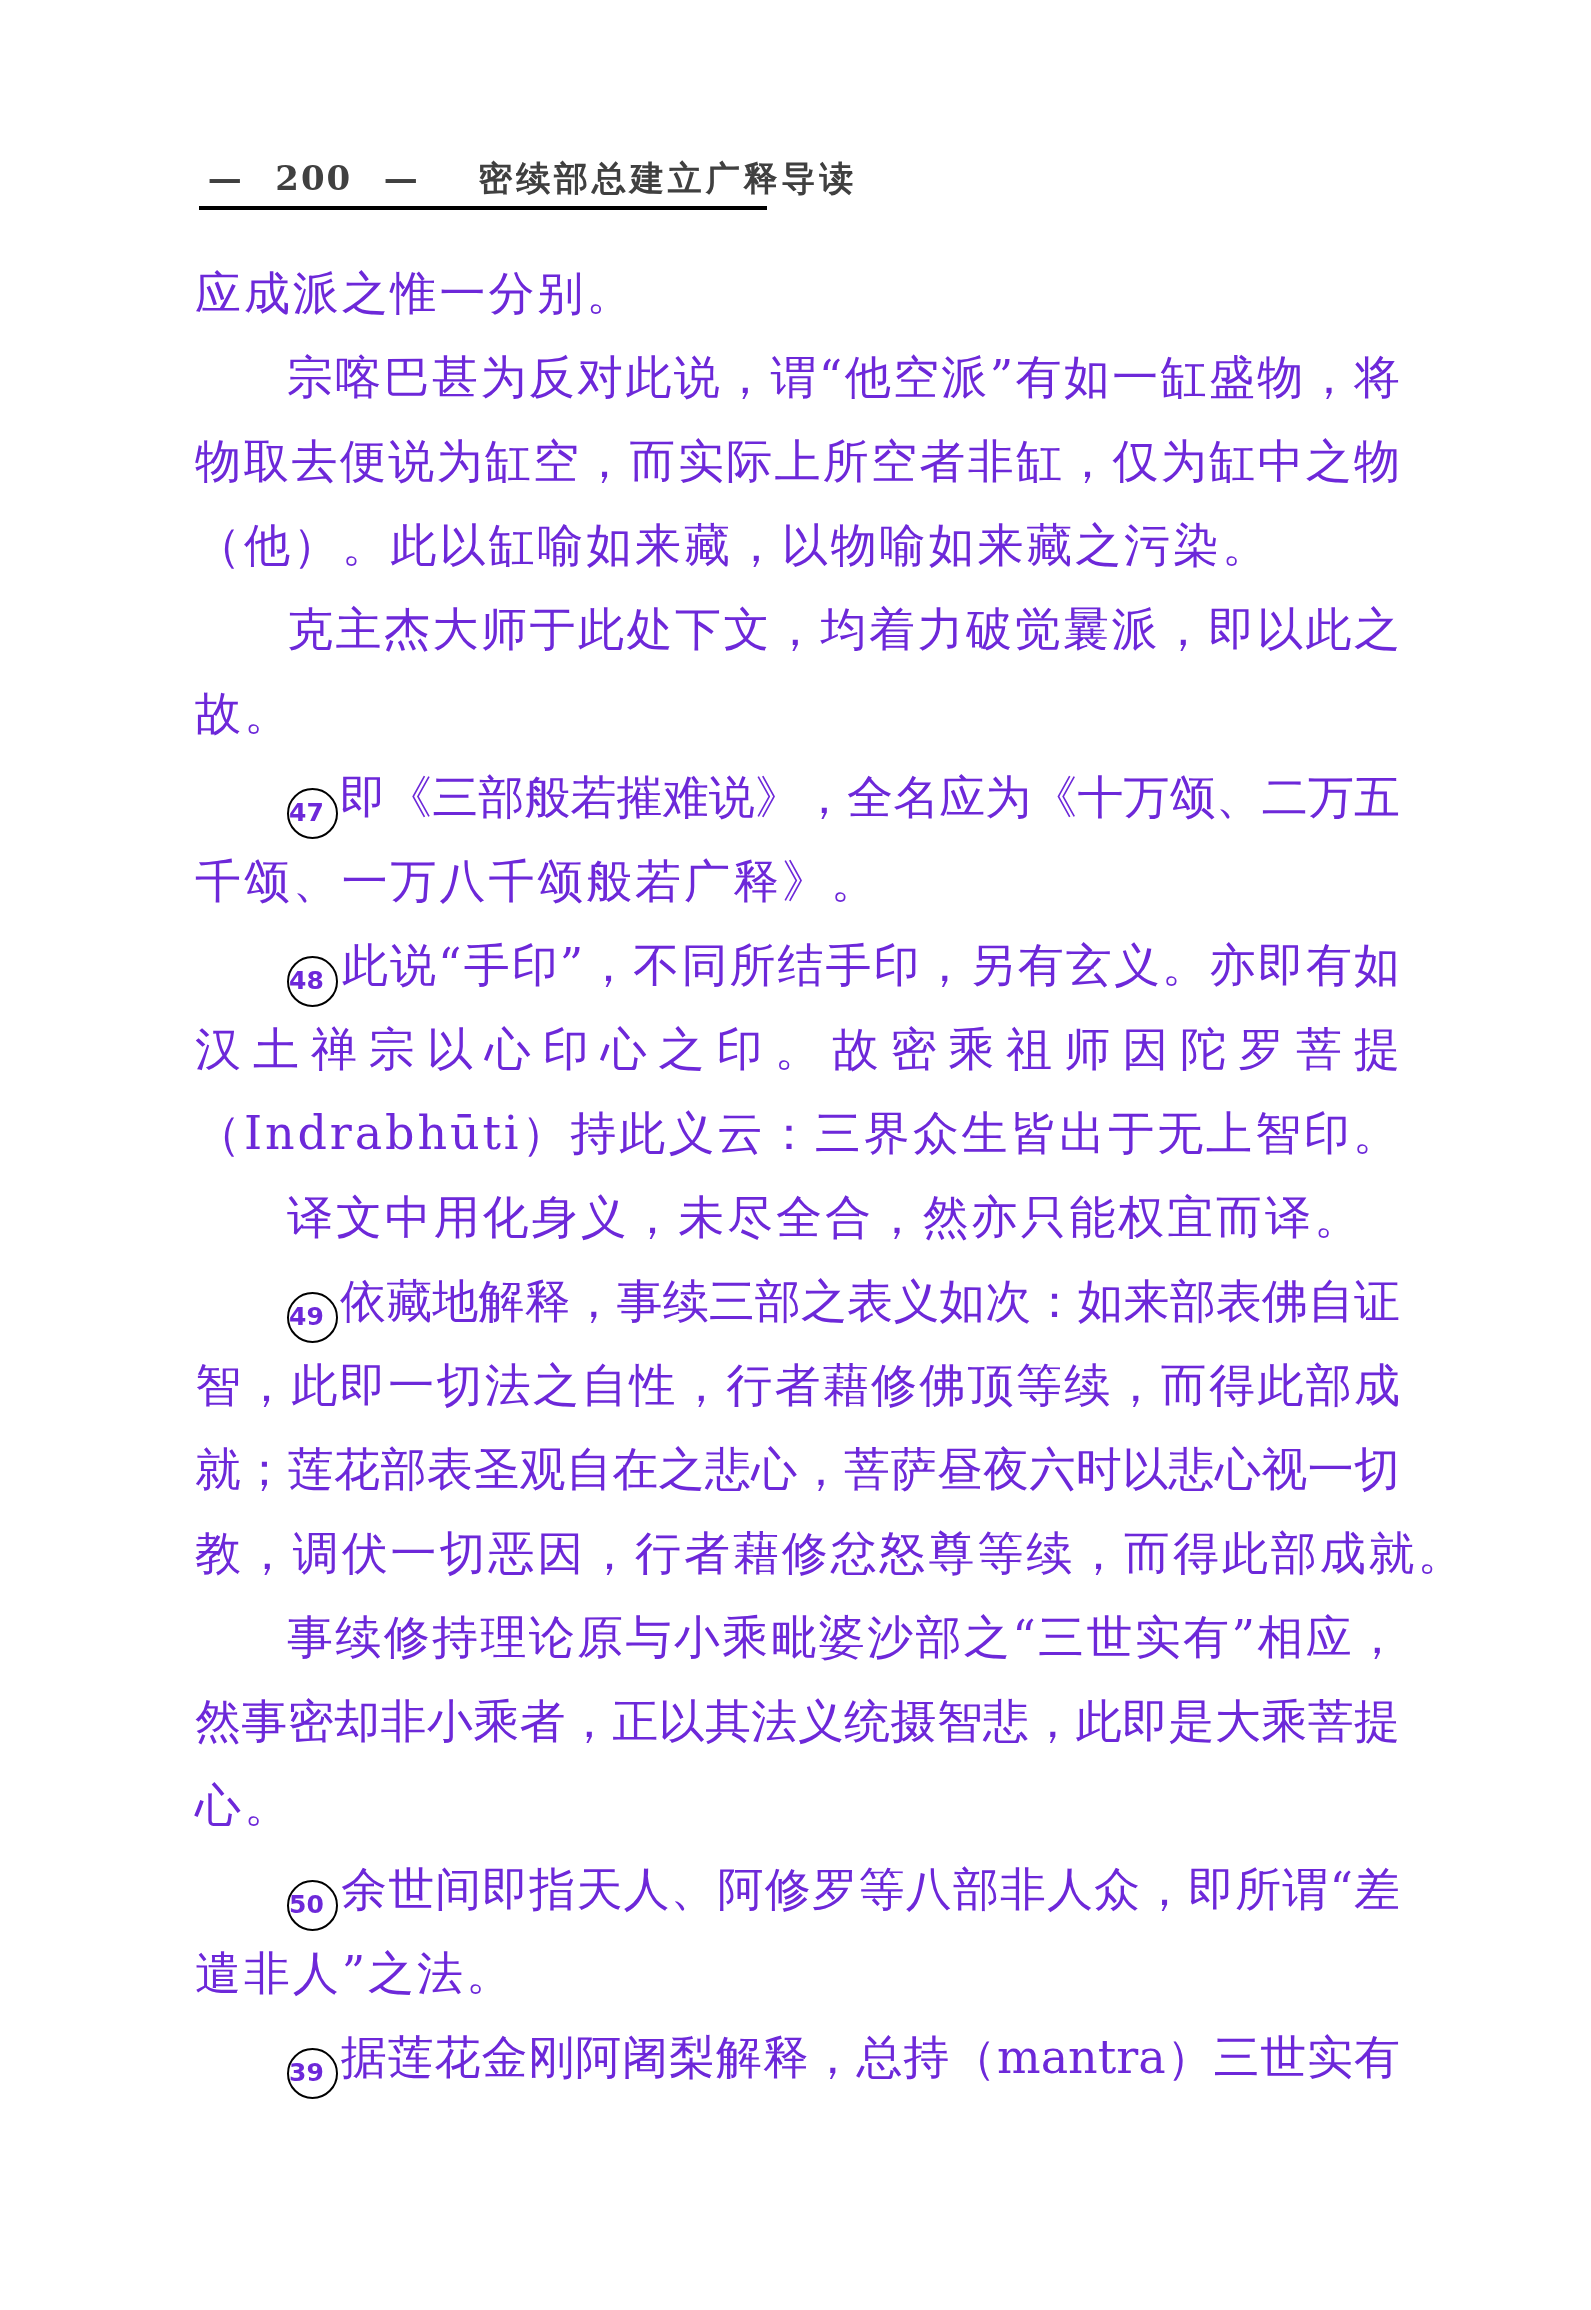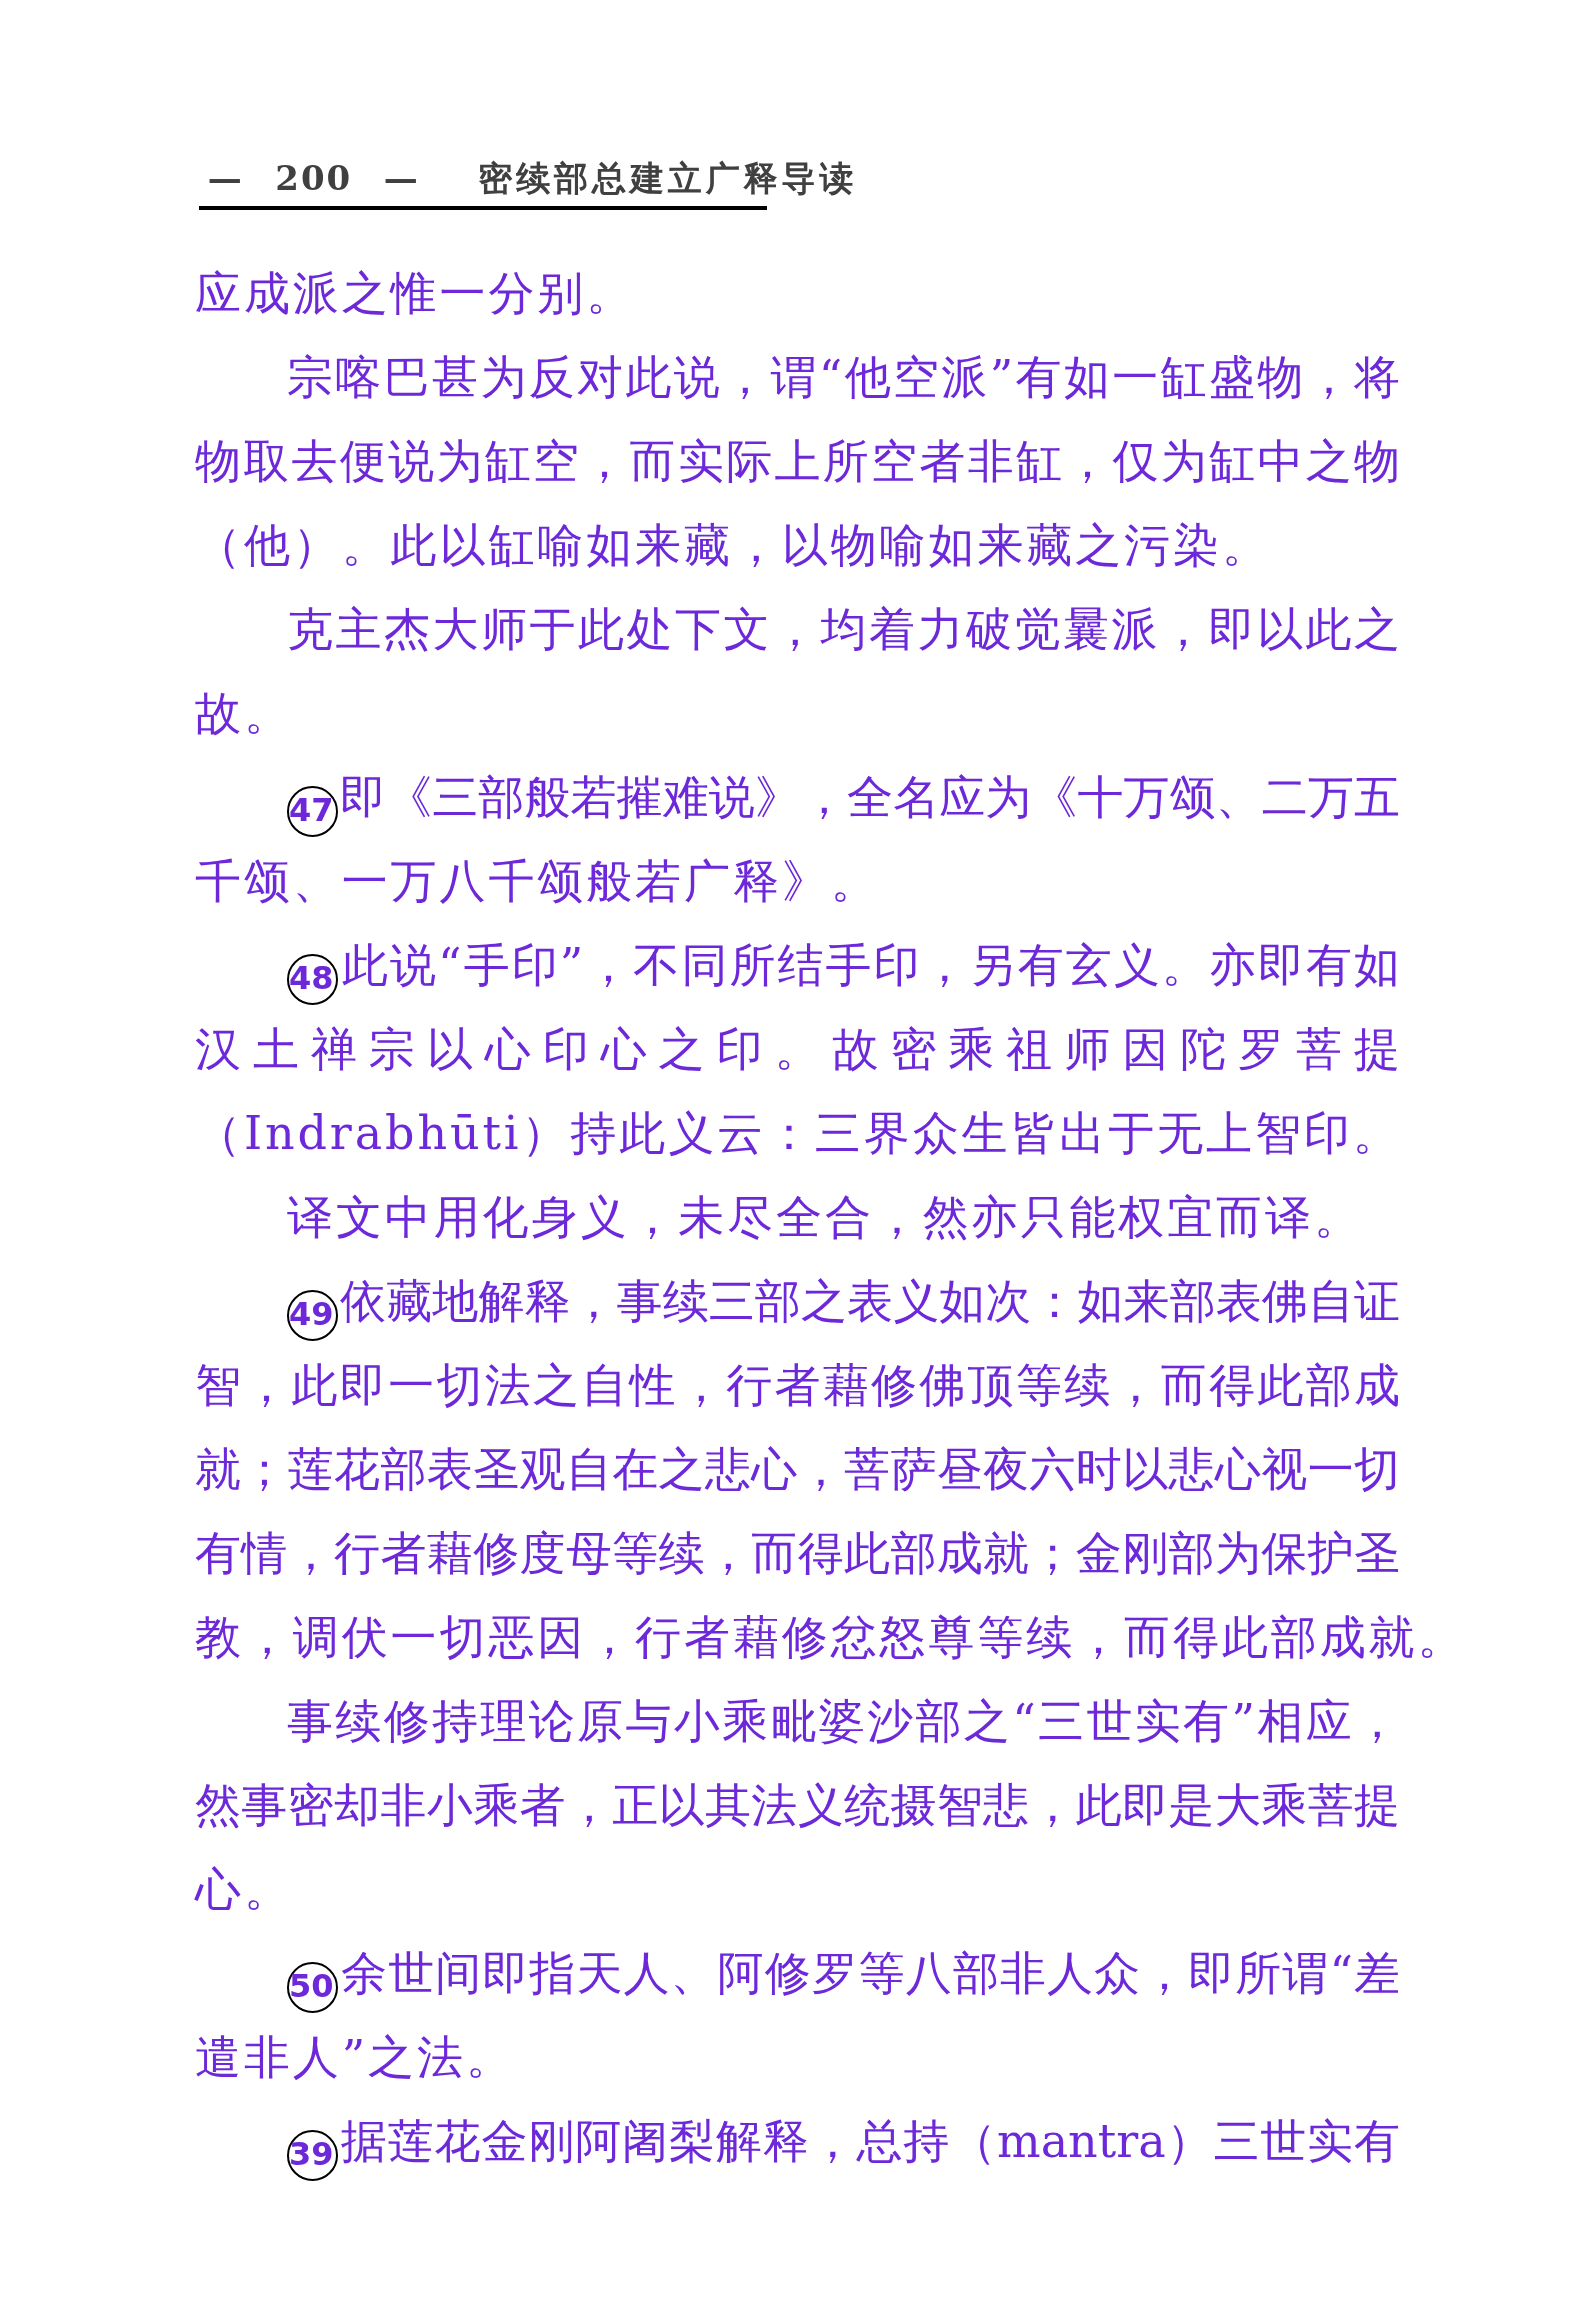--- a/index.html
+++ b/index.html
@@ -81,21 +81,21 @@
     padding-left: 92px;
   }
   
   .circ {
     display: inline-block;
     box-sizing: border-box;
     width: 51px;
     height: 51px;
     border: 2.9px solid #000;
     border-radius: 50%;
-    font-size: 32px;
+    font-size: 25px;
     font-weight: bold;
     line-height: 45px;
     text-align: center;
     letter-spacing: 0;
     vertical-align: -7.8px;
     margin-right: 2px;
     font-family: "DejaVu Sans", "Liberation Sans", sans-serif;
   }
 </style>
 </head>
@@ -120,21 +120,20 @@
     <div class="line"><span>故。</span></div>
     <div class="line indent fill"><span class="circ">47</span><span>即《三部般若摧难说》，全名应为《十万颂、二万五</span></div>
     <div class="line"><span>千颂、一万八千颂般若广释》。</span></div>
     <div class="line indent fill"><span class="circ">48</span><span>此说“手印”，不同所结手印，另有玄义。亦即有如</span></div>
     <div class="line fill"><span>汉土禅宗以心印心之印。故密乘祖师因陀罗菩提</span></div>
     <div class="line"><span>（Indrabhūti）持此义云：三界众生皆出于无上智印。</span></div>
     <div class="line indent"><span>译文中用化身义，未尽全合，然亦只能权宜而译。</span></div>
     <div class="line indent fill"><span class="circ">49</span><span>依藏地解释，事续三部之表义如次：如来部表佛自证</span></div>
     <div class="line fill"><span>智，此即一切法之自性，行者藉修佛顶等续，而得此部成</span></div>
     <div class="line fill"><span>就；莲花部表圣观自在之悲心，菩萨昼夜六时以悲心视一切</span></div>
-    <div class="line fill"><span>有情，行者藉修度母等续，而得此部成就；金刚部为保护圣</span></div>
     <div class="line"><span>教，调伏一切恶因，行者藉修忿怒尊等续，而得此部成就。</span></div>
     <div class="line indent fill"><span>事续修持理论原与小乘毗婆沙部之“三世实有”相应，</span></div>
     <div class="line fill"><span>然事密却非小乘者，正以其法义统摄智悲，此即是大乘菩提</span></div>
     <div class="line"><span>心。</span></div>
     <div class="line indent fill"><span class="circ">50</span><span>余世间即指天人、阿修罗等八部非人众，即所谓“差</span></div>
     <div class="line"><span>遣非人”之法。</span></div>
     <div class="line indent fill"><span class="circ">39</span><span>据莲花金刚阿阇梨解释，总持（mantra）三世实有</span></div>
   </div>
 
 </div>

